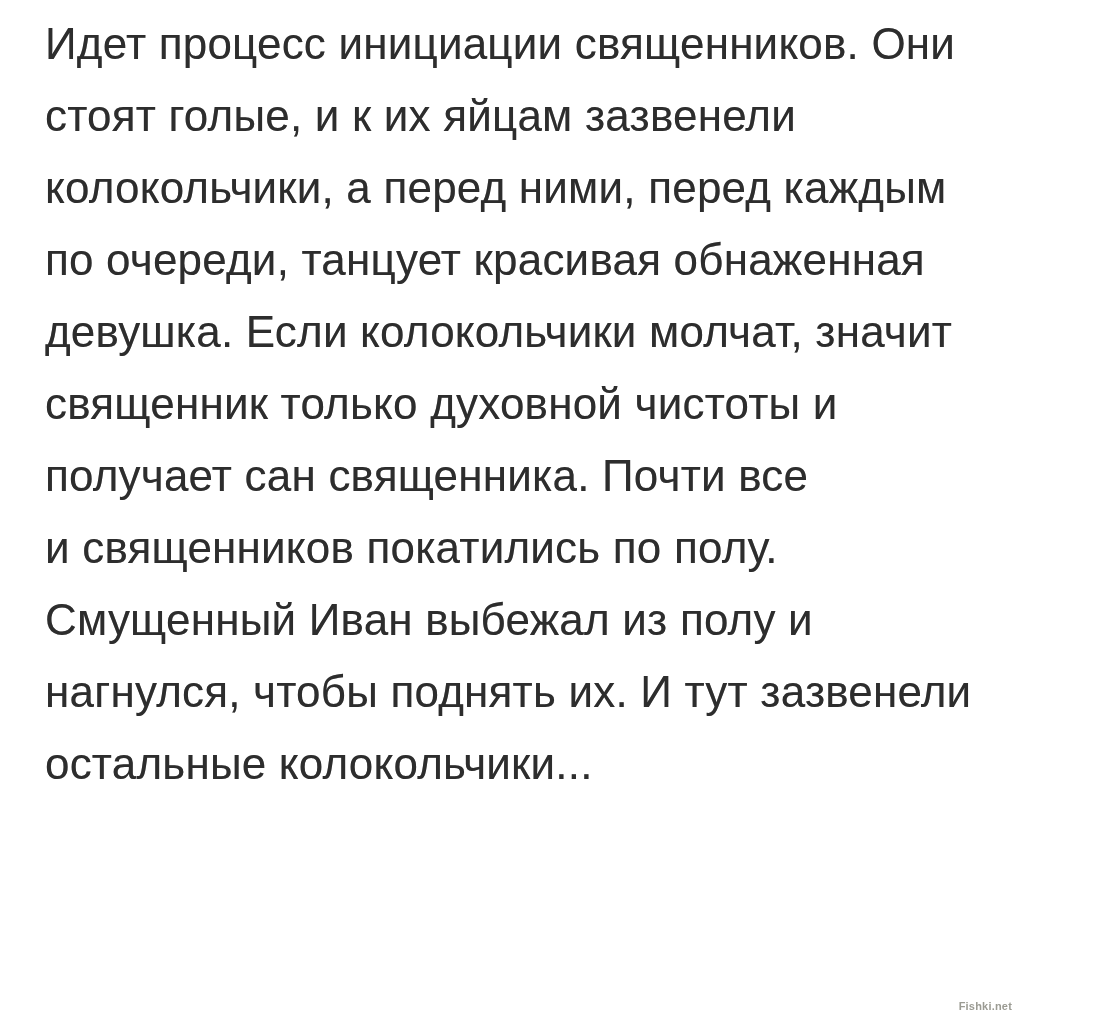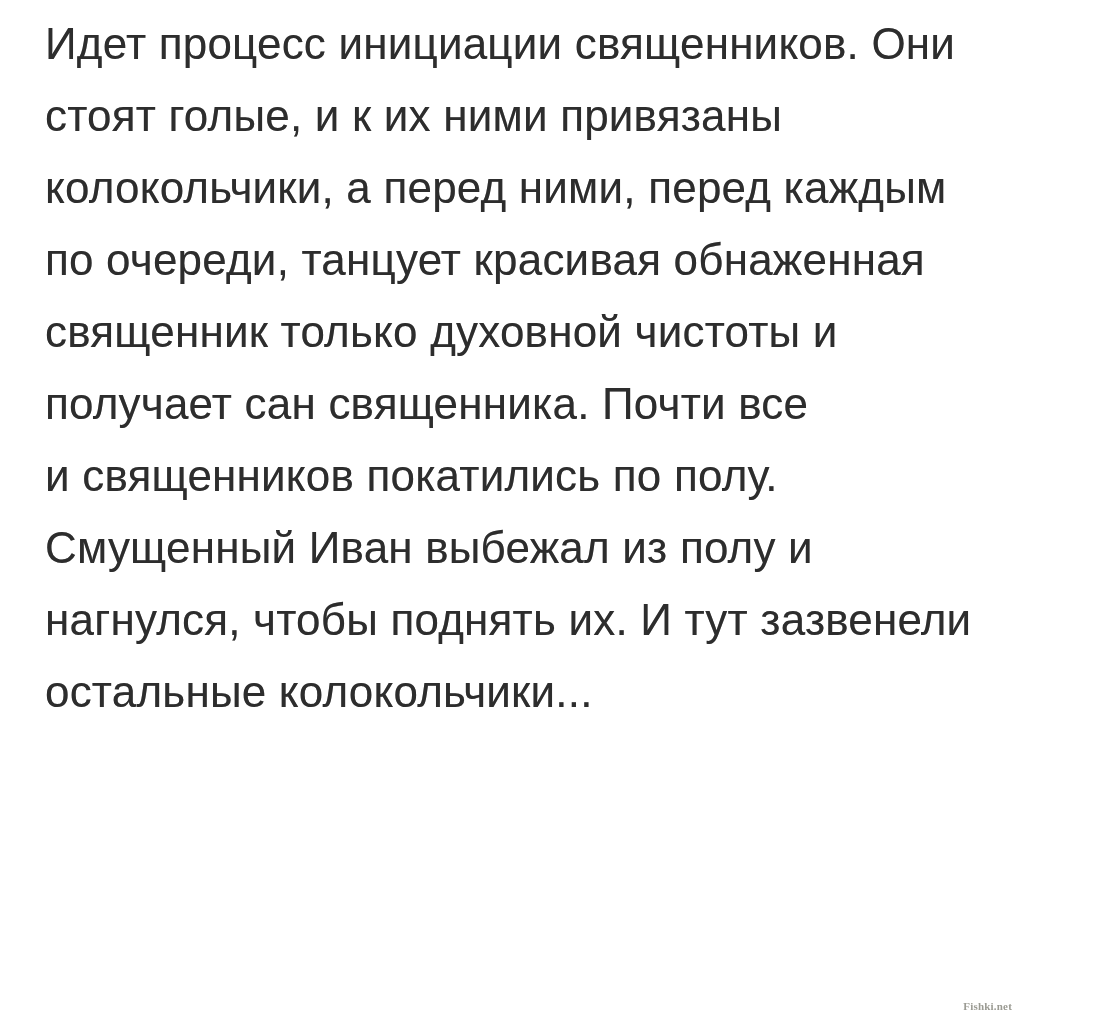--- a/index.html
+++ b/index.html
@@ -36,32 +36,32 @@
   .watermark {
     position: absolute;
     right: 4px;
     bottom: 4px;
     font-size: 11px;
     line-height: 12px;
     color: #9b9b93;
     font-weight: 700;
     letter-spacing: 0.2px;
     text-shadow: 0.5px 0.5px 0 rgba(255,255,255,0.8);
-    font-family: Liberation Serif, serif;
   }
 </style>
 </head>
 <body>
 
 <div class="page">
   <div class="joke-text">
     <div class="joke-line">Идет процесс инициации священников. Они</div>
-    <div class="joke-line">стоят голые, и к их ними привязаны</div>
+    <div class="joke-line">стоят голые, и к их яйцам зазвенели</div>
     <div class="joke-line">колокольчики, а перед ними, перед каждым</div>
     <div class="joke-line">по очереди, танцует красивая обнаженная</div>
+    <div class="joke-line">девушка. Если колокольчики молчат, значит</div>
     <div class="joke-line">священник только духовной чистоты и</div>
     <div class="joke-line">получает сан священника. Почти все</div>
     <div class="joke-line">и священников покатились по полу.</div>
     <div class="joke-line">Смущенный Иван выбежал из полу и</div>
     <div class="joke-line">нагнулся, чтобы поднять их. И тут зазвенели</div>
     <div class="joke-line">остальные колокольчики...</div>
   </div>
   <div class="watermark">Fishki.net</div>
 </div>
 

